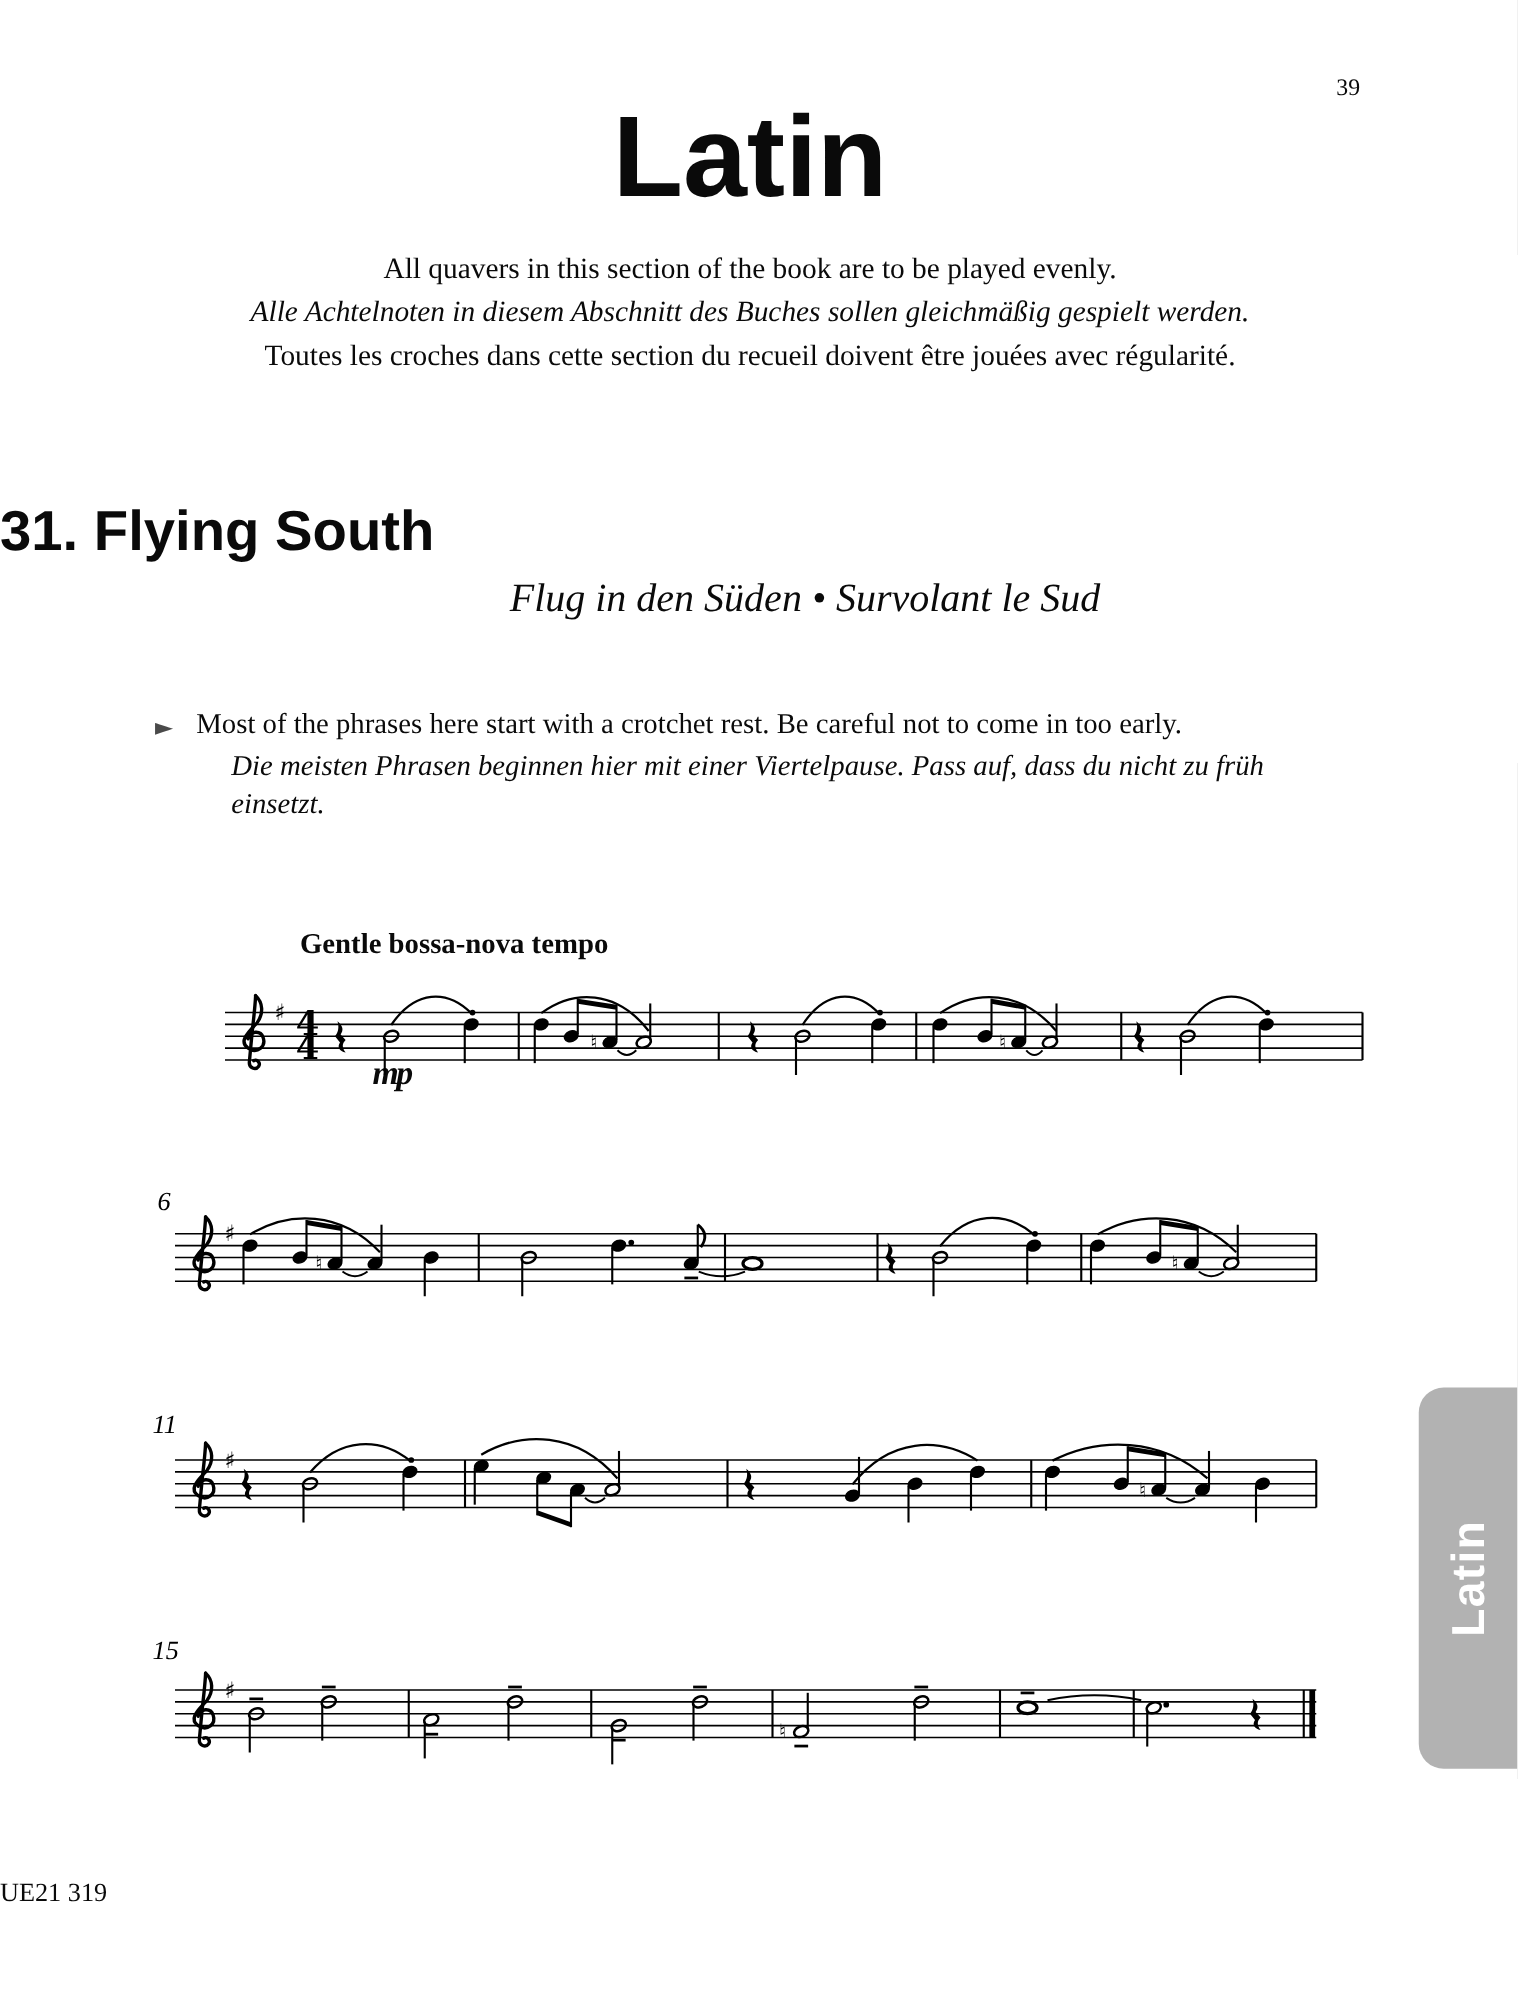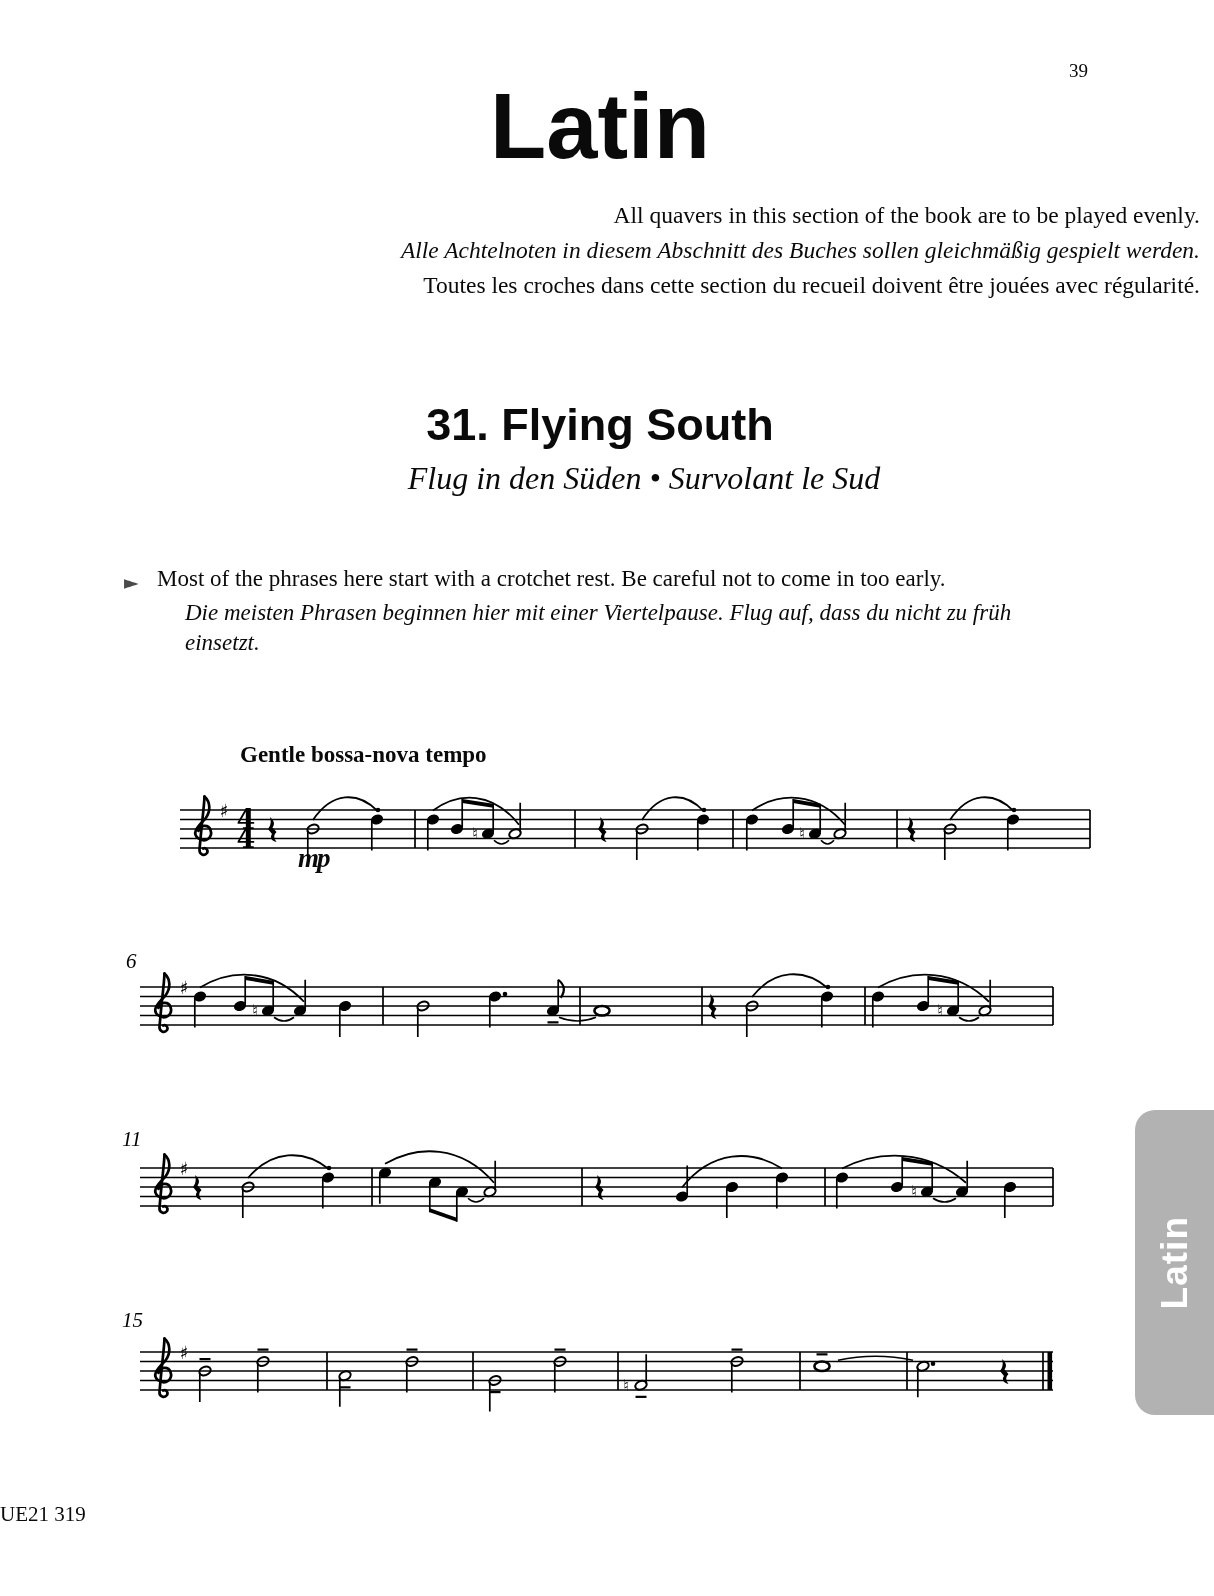--- a/index.html
+++ b/index.html
@@ -5,23 +5,23 @@
   html,body{margin:0;padding:0;background:#e8e8e8;}
   .page{
     position:relative;width:1214px;height:1596px;background:#ffffff;
     margin:0 auto;overflow:hidden;
     font-family:"Liberation Serif", serif;color:#0a0a0a;
   }
   .abs{position:absolute;}
   .page-number{left:0;top:60px;width:1088px;text-align:right;font-size:19px;}
   .section-title{left:0;top:80px;width:1200px;text-align:center;
     font-family:"Liberation Sans", sans-serif;font-weight:bold;font-size:92px;line-height:1;letter-spacing:0px;}
-  .intro{left:0;top:198px;width:1200px;text-align:right;font-size:23.5px;line-height:35px;}
+  .intro{left:0;top:198px;width:1200px;text-align:center;font-size:23.5px;line-height:35px;}
   .intro .de{font-style:italic;}
-  .piece-title{left:0;top:400px;width:1200px;text-align:center;
+  .piece-title{left:0;top:400px;width:1200px;
     font-family:"Liberation Sans", sans-serif;font-weight:bold;font-size:45px;line-height:1.1;}
   .piece-subtitle{left:0;top:460px;width:1200px;text-align:center;font-style:italic;font-size:32px;padding-left:44px;}
   .note-en{left:157px;top:566px;font-size:23px;}
   .note-marker{left:124px;top:571px;font-size:19px;color:#4a4a4a;font-family:"DejaVu Sans",sans-serif;}
   .note-de1{left:185px;top:600px;font-size:23px;font-style:italic;}
   .note-de2{left:185px;top:630px;font-size:23px;font-style:italic;}
   .note-fr{left:157px;top:658px;font-size:23px;}
   .tempo-marking{left:240px;top:742px;font-size:23px;font-weight:bold;}
   .dynamic-marking{left:298px;top:843px;font-size:27px;font-weight:bold;font-style:italic;
     font-family:Liberation Serif, serif;letter-spacing:-2px;}
@@ -51,21 +51,21 @@
     <div class="en">All quavers in this section of the book are to be played evenly.</div>
     <div class="de">Alle Achtelnoten in diesem Abschnitt des Buches sollen gleichmäßig gespielt werden.</div>
     <div class="fr">Toutes les croches dans cette section du recueil doivent être jouées avec régularité.</div>
   </div>
 
   <div class="abs piece-title">31. Flying South</div>
   <div class="abs piece-subtitle">Flug in den Süden • Survolant le Sud</div>
 
   <div class="abs note-marker">►</div>
   <div class="abs note-en">Most of the phrases here start with a crotchet rest. Be careful not to come in too early.</div>
-  <div class="abs note-de1">Die meisten Phrasen beginnen hier mit einer Viertelpause. Flug auf, dass du nicht zu früh</div>
+  <div class="abs note-de1">Die meisten Phrasen beginnen hier mit einer Viertelpause. Pass auf, dass du nicht zu früh</div>
   <div class="abs note-de2">einsetzt.</div>
 
   <div class="abs tempo-marking">Gentle bossa-nova tempo</div>
   <div class="abs dynamic-marking">mp</div>
 
   <svg id="music-svg" class="abs music-layer" width="1214" height="1596" viewBox="0 0 1214 1596" xmlns="http://www.w3.org/2000/svg">
       <g>
         <line x1="180" y1="810" x2="1090" y2="810" stroke="#000" stroke-width="1.3"></line>
         <line x1="180" y1="819.5" x2="1090" y2="819.5" stroke="#000" stroke-width="1.3"></line>
         <line x1="180" y1="829" x2="1090" y2="829" stroke="#000" stroke-width="1.3"></line>

